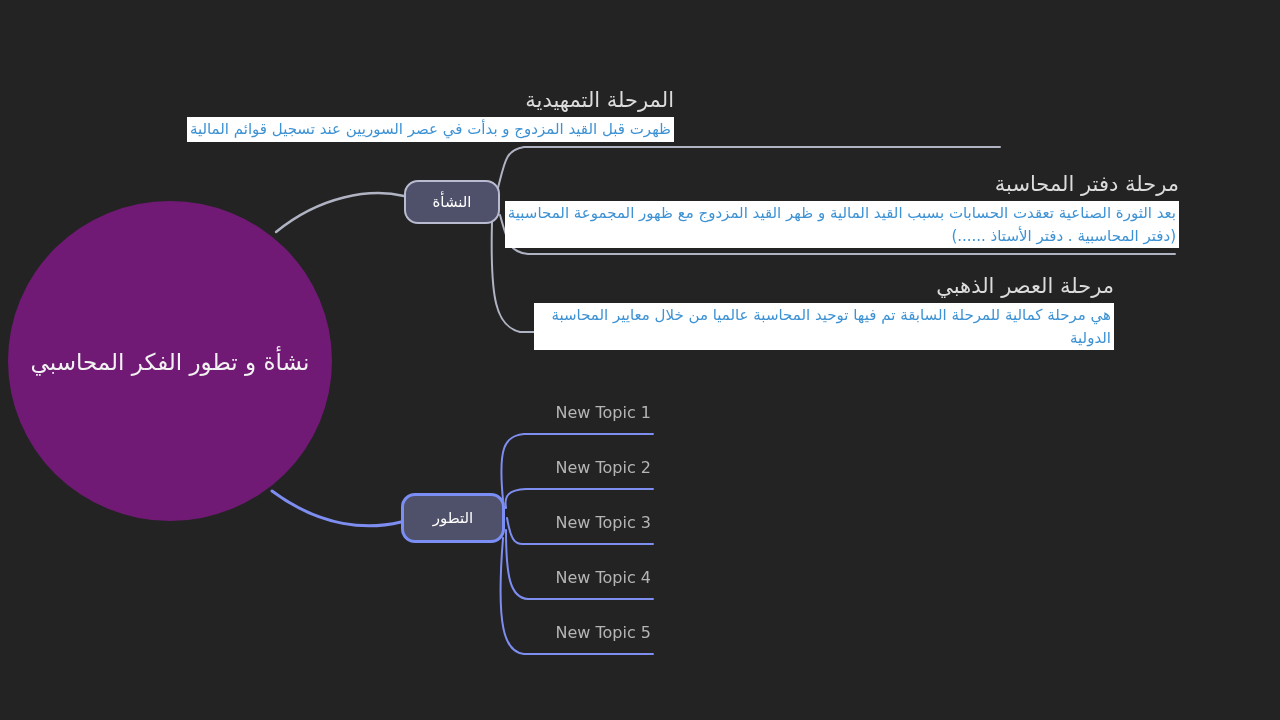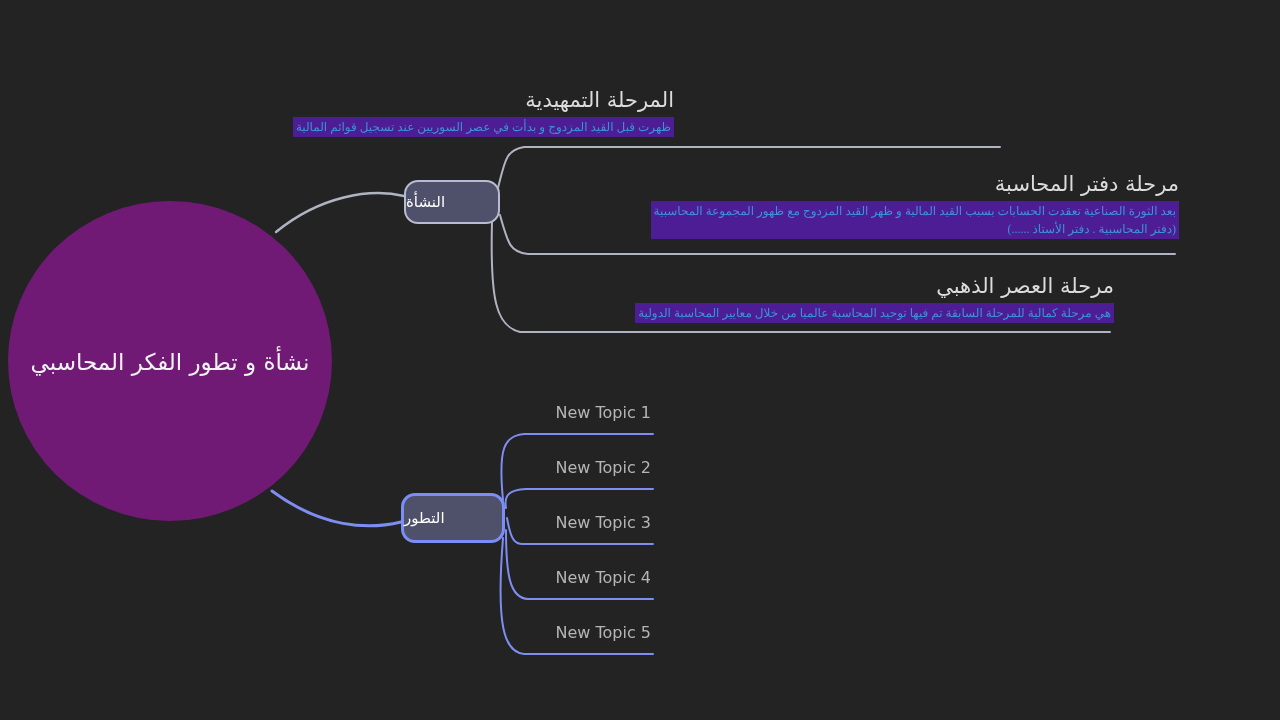--- a/index.html
+++ b/index.html
@@ -48,21 +48,21 @@
     transform: translateY(2px);
   }
 
   
   .pill {
     position: absolute;
     background: #4f5069;
     border-radius: 14px;
     display: flex;
     align-items: center;
-    justify-content: flex-start;
+    justify-content: center;
     box-sizing: border-box;
   }
   .pill-label {
     color: #ffffff;
     font-size: 15px;
     direction: rtl;
     white-space: nowrap;
   }
   #pill-nasha {
     left: 404px;
@@ -88,27 +88,26 @@
   }
   .topic-title {
     color: #dcdcdc;
     font-size: 21px;
     line-height: 1.35;
     white-space: nowrap;
     display: block;
   }
   .topic-desc {
     color: #3d92d4;
-    font-size: 12px;
+    font-size: 15px;
     line-height: 1.5;
     display: inline-block;
-    background: #4c1d95;
+    background: #ffffff;
     padding: 1px 3px;
     margin-top: 3px;
-    font-family: Liberation Serif, serif;
   }
   .topic-desc.two-line {
     white-space: pre-line;
   }
 
   
   .newtopic {
     position: absolute;
     color: #b5b5b5;
     font-size: 16px;

